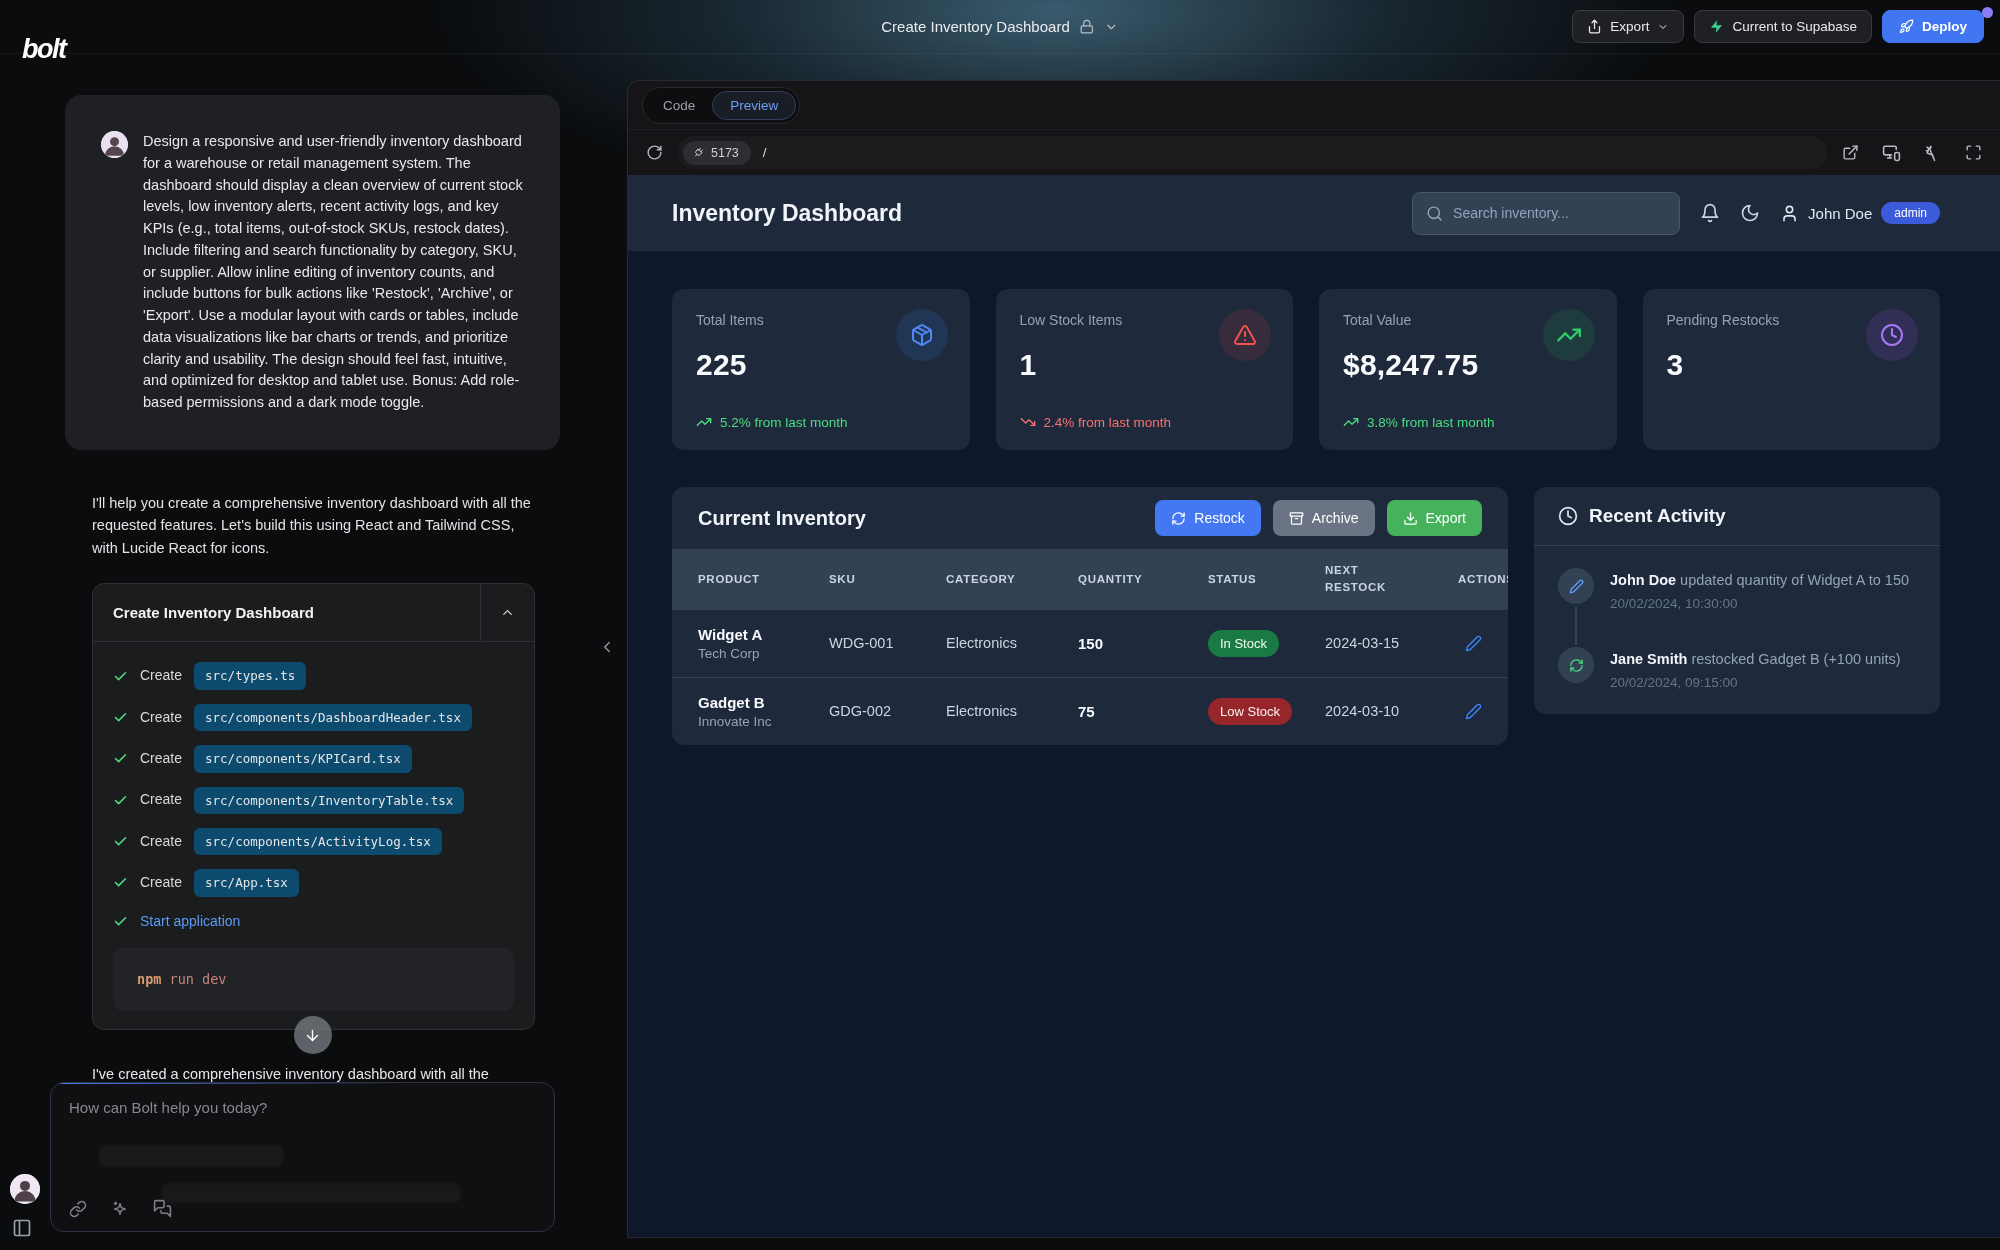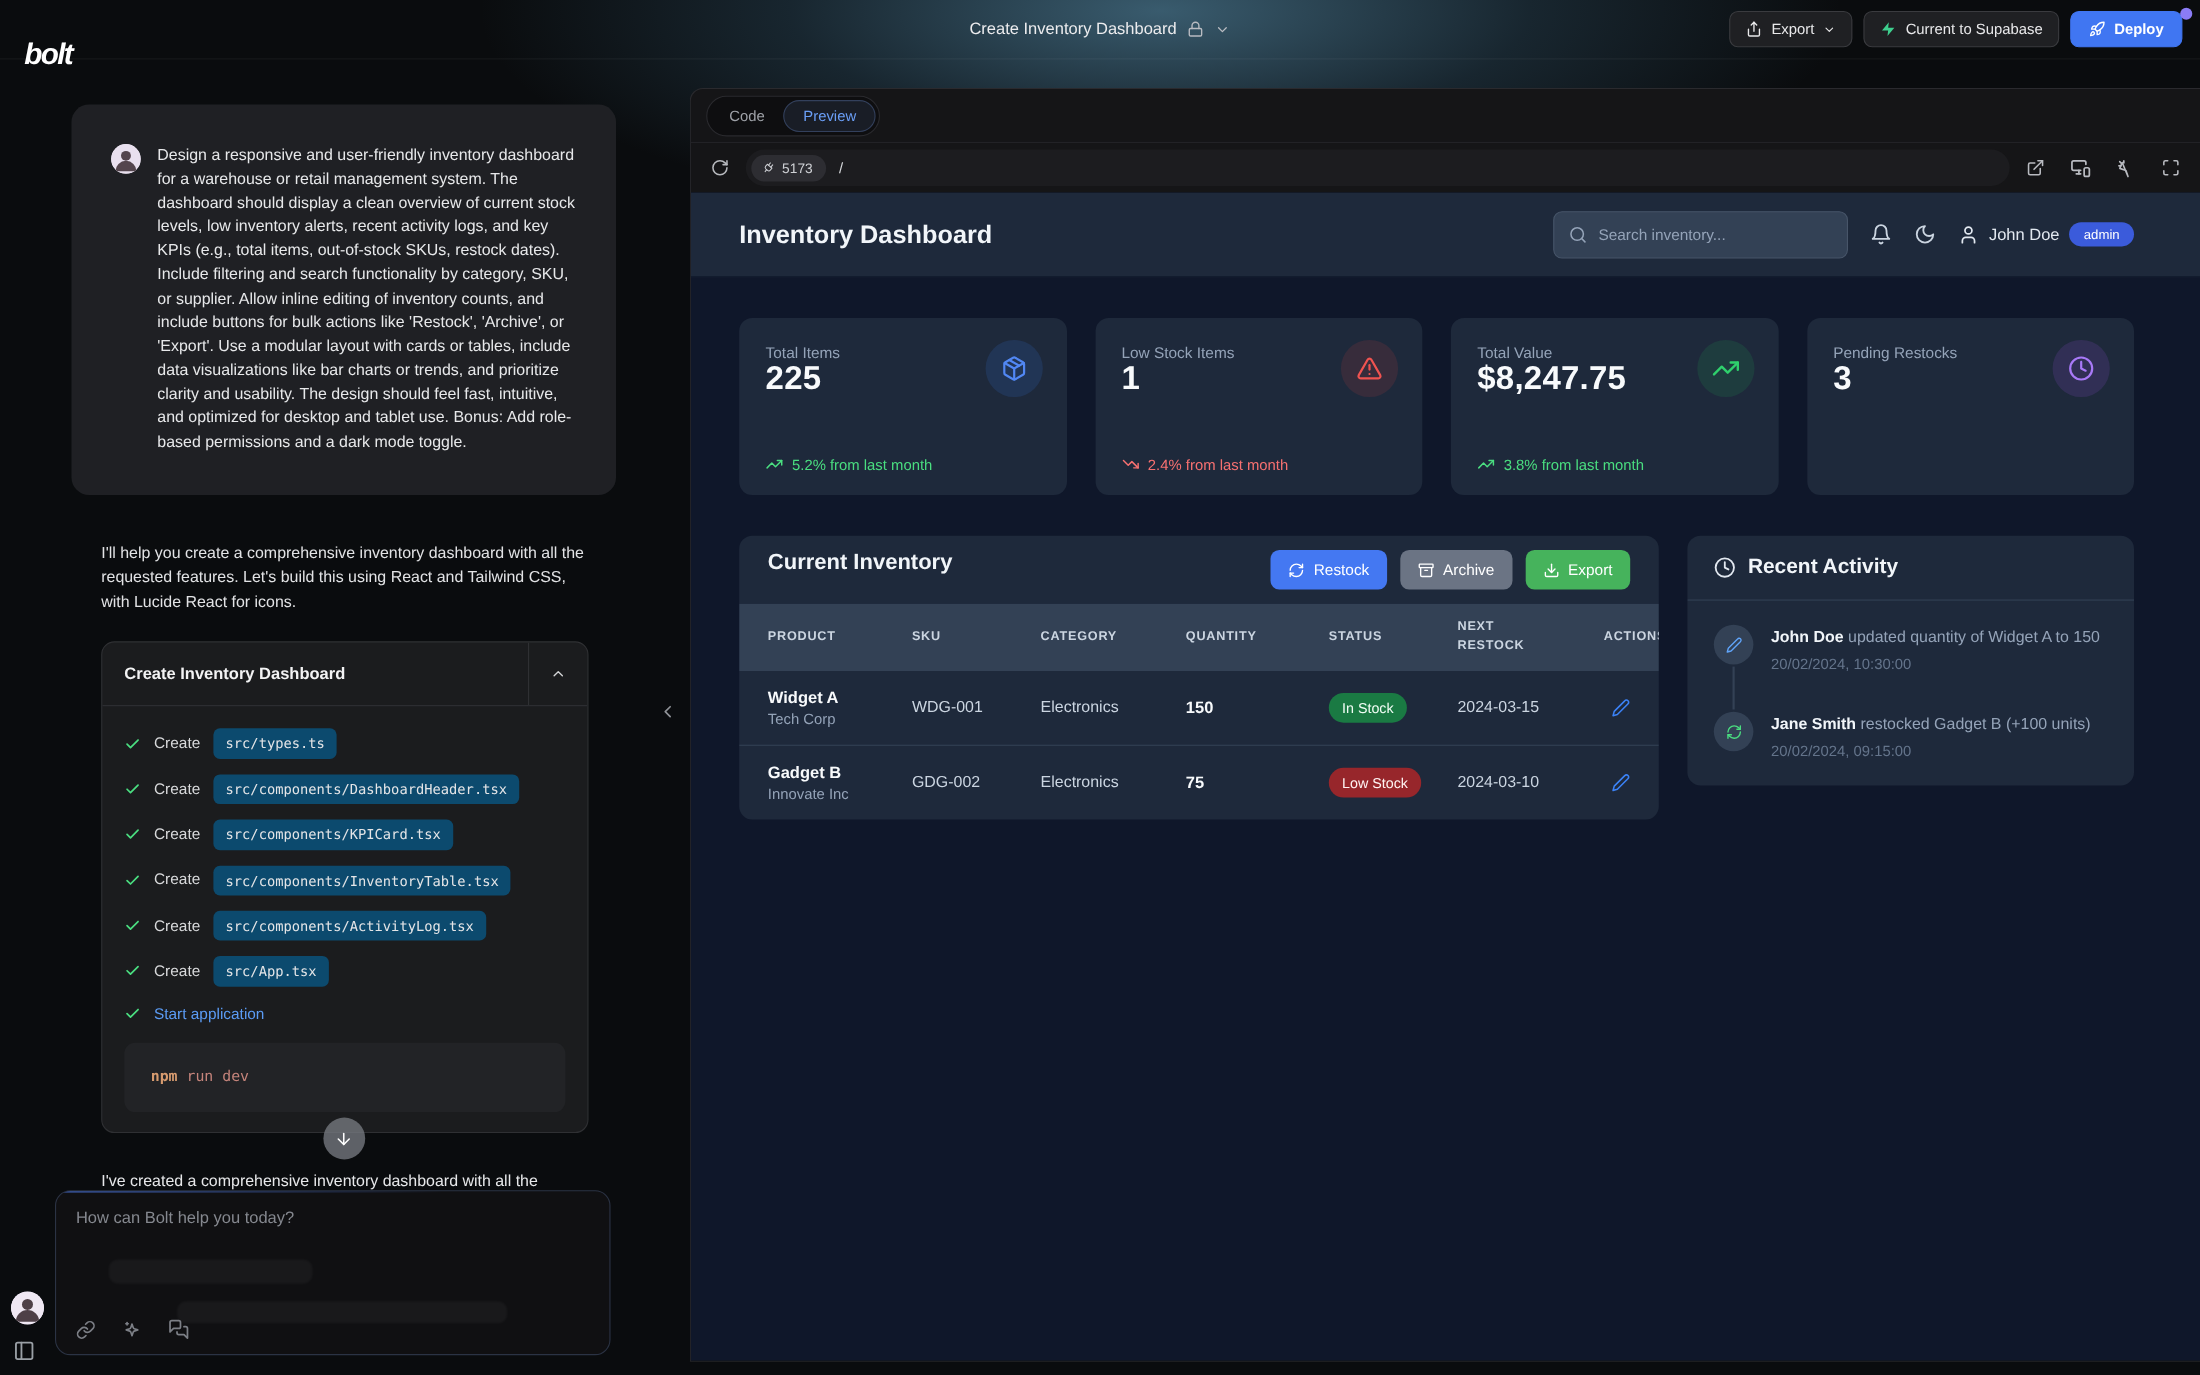--- a/index.html
+++ b/index.html
@@ -98,33 +98,33 @@
     font-family:"Liberation Sans", sans-serif; }
   .search-box input::placeholder { color:#94a3b8; }
   .hdr-icon { color:#cbd5e1; cursor:pointer; }
   .user-chip { display:flex; align-items:center; gap:9px; color:#e2e8f0; font-size:15px; cursor:pointer; }
   .admin-badge { background:#3b5bdb; color:#fff; font-size:12px; padding:4px 13px; border-radius:999px; }
 
   .dash-main { padding:37px 60px 0 44px; }
   .kpi-grid { display:grid; grid-template-columns:repeat(4,1fr); gap:26px; }
   .kpi { background:#1e293b; border-radius:12px; padding:23px 24px; position:relative; height:161px; }
   .kpi-label { color:#94a3b8; font-size:14px; }
-  .kpi-value { color:#f8fafc; font-size:30px; font-weight:700; margin-top:0; letter-spacing:0.2px; }
+  .kpi-value { color:#f8fafc; font-size:30px; font-weight:700; margin-top:20px; letter-spacing:0.2px; }
   .kpi-trend { position:absolute; left:24px; bottom:20px; display:flex; gap:8px; align-items:center; font-size:13.5px; }
   .trend-up { color:#4ade80; } .trend-down { color:#f87171; }
   .kpi-iconwrap { position:absolute; top:20px; right:22px; width:52px; height:52px; border-radius:50%;
     display:flex; align-items:center; justify-content:center; }
   .iw-blue { background:rgba(59,130,246,0.14); color:#5187f3; }
   .iw-red { background:rgba(239,68,68,0.12); color:#ef5350; }
   .iw-green { background:rgba(34,197,94,0.12); color:#2fd06c; }
   .iw-purple { background:rgba(168,85,247,0.14); color:#a879f7; }
 
   .section-row { display:flex; gap:26px; margin-top:37px; align-items:flex-start; }
   .inv-card { flex:1; background:#1e293b; border-radius:12px; overflow:hidden; }
-  .inv-header { display:flex; align-items:flex-start; padding:13px 26px; }
+  .inv-header { display:flex; align-items:center; padding:13px 26px; }
   .inv-title { font-size:20px; font-weight:700; color:#f1f5f9; margin-right:auto; }
   .inv-actions { display:flex; gap:12px; }
   .inv-btn { display:flex; align-items:center; gap:8px; color:#fff; font-size:14px; font-weight:500;
     border:none; border-radius:8px; padding:10px 16px; cursor:pointer; font-family:"Liberation Sans", sans-serif; }
   .btn-restock { background:#4478f2; }
   .btn-archive { background:#6b7484; }
   .btn-export { background:#46b35c; }
   .tbl { --cols: 131px 117px 132px 130px 117px 133px 1fr; }
   .tbl-head { display:grid; grid-template-columns:var(--cols); background:#334155; padding:13px 26px;
     color:#cbd5e1; font-size:11.5px; font-weight:700; letter-spacing:0.7px; align-items:center; }

